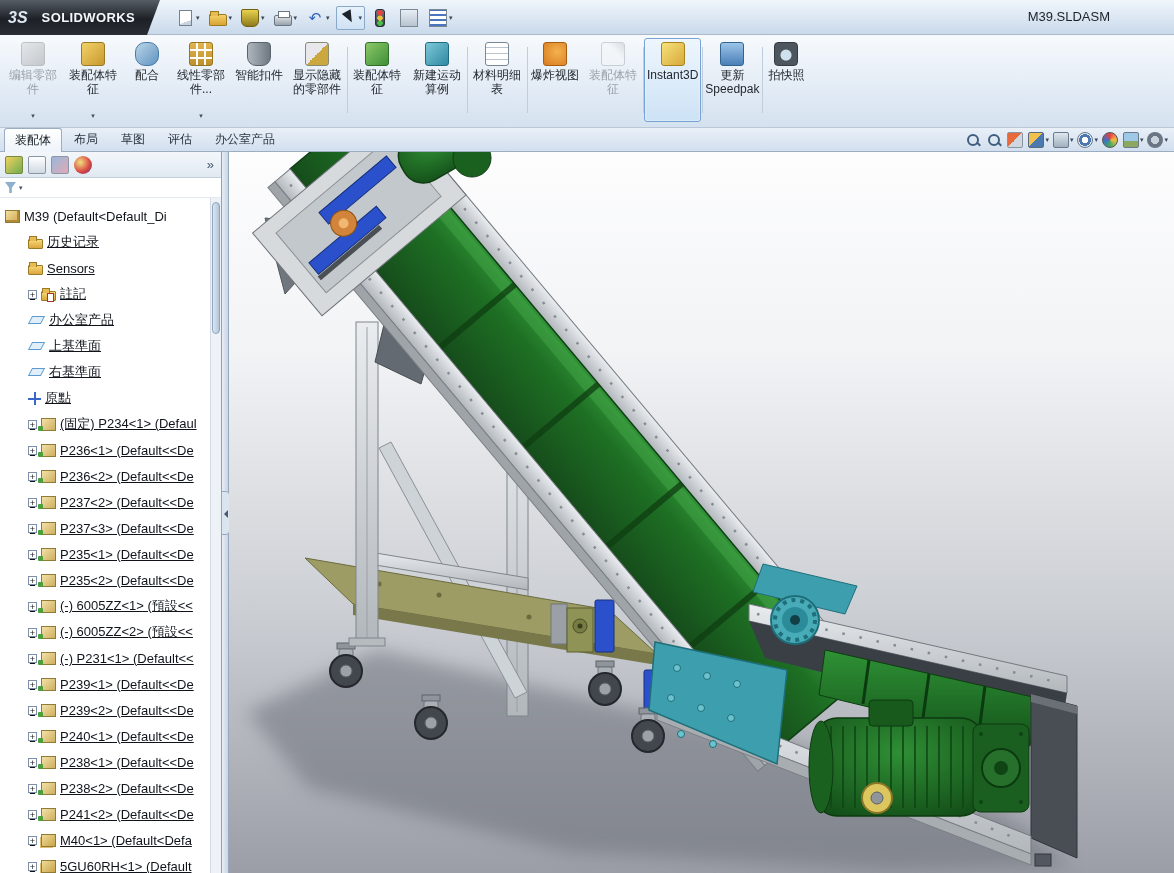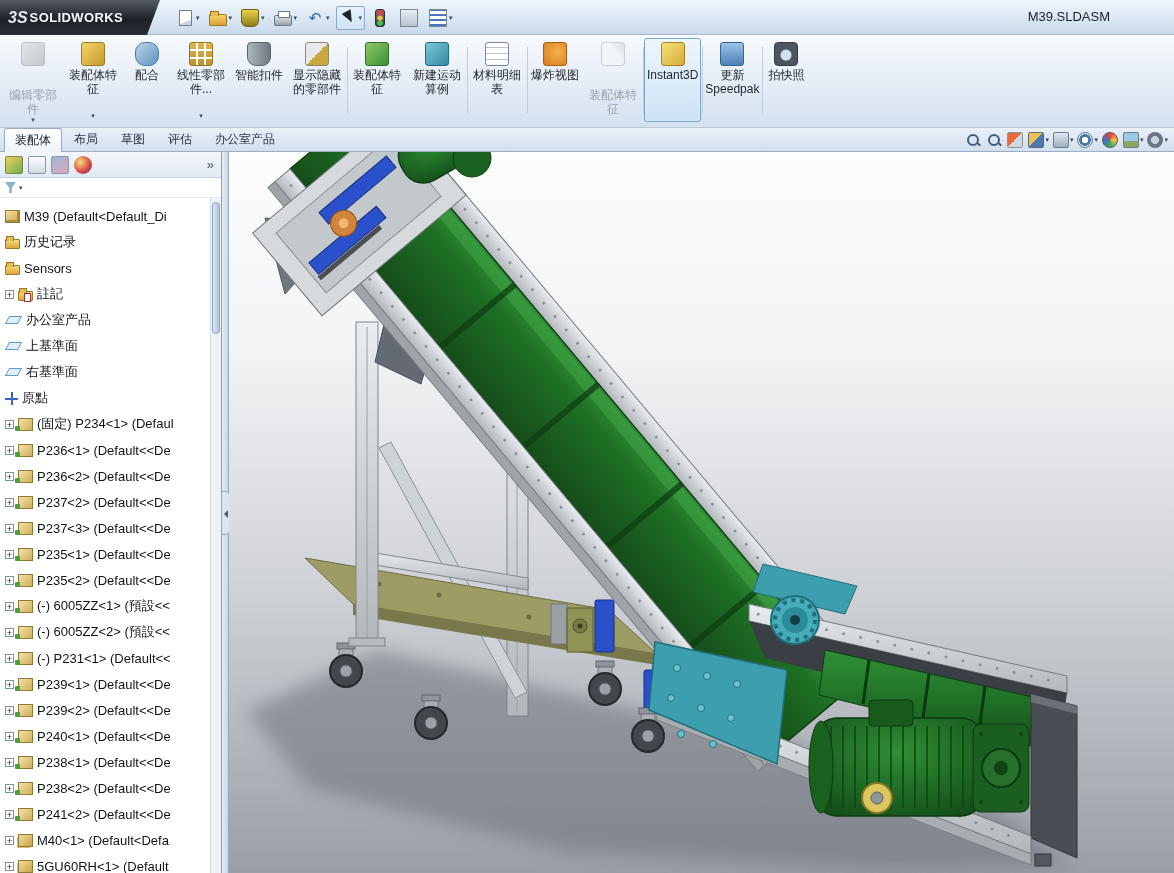--- a/index.html
+++ b/index.html
@@ -4,21 +4,21 @@
 <style>
   * { box-sizing: border-box; }
   html,body { margin:0; padding:0; width:1174px; height:873px; overflow:hidden;
     font-family:"Liberation Sans","DejaVu Sans",sans-serif; user-select:none; background:#d0dcea; }
 
   
   .titlebar { height:35px; background:linear-gradient(180deg,#f0f6fc,#c9d9ea); position:relative;
     border-bottom:1px solid #aab8c8; }
   .logo-block { position:absolute; left:0; top:0; height:35px; width:160px;
     background:linear-gradient(180deg,#565d66,#1d2026 55%,#2a2e35);
-    color:#fff; display:flex; align-items:center; gap:2px; padding-left:8px;
+    color:#fff; display:flex; align-items:center; gap:14px; padding-left:8px;
     clip-path:polygon(0 0,100% 0,calc(100% - 13px) 100%,0 100%); }
   .brand-mark { font-style:italic; font-weight:bold; font-size:16px; color:#dfe8f0; }
   .brand-name { font-weight:bold; font-size:13px; letter-spacing:.4px; color:#f4f8fb; }
   .qat { position:absolute; left:174px; top:4px; display:flex; align-items:center; height:27px; }
   .qat-item { display:flex; align-items:center; padding:1px 2px; margin-right:3px;
     border:1px solid transparent; border-radius:2px; height:24px; }
   .qat-item.active { border-color:#8aa8c8; background:linear-gradient(#e8f2fc,#cfe2f4); }
   .qcaret { font-size:7px; color:#3a4656; margin-left:2px; }
   .doc-title { position:absolute; right:64px; top:9px; font-size:13px; color:#1c2128; }
 
@@ -47,21 +47,21 @@
   .command-list-icon { background:repeating-linear-gradient(0deg,#4a76c0 0 2px,#fff 2px 5px); border:1px solid #7a8894; }
 
   
   .ribbon { height:93px; background:linear-gradient(180deg,#f7fafd,#e2ebf5 60%,#d4e1ef);
     border-bottom:1px solid #b9c7d8; display:flex; align-items:flex-start; padding:3px 2px 0 4px; }
   .rbtn { position:relative; display:flex; flex-direction:column; align-items:center;
     min-width:46px; max-width:58px; padding:3px 2px 1px; margin-right:2px; text-align:center;
     border:1px solid transparent; border-radius:3px; height:84px; }
   .rbtn.active { border-color:#76a3d4; background:linear-gradient(#eef6fd,#cde2f6); box-shadow:inset 0 0 2px #fff; }
   .rbtn.disabled .ric { opacity:.45; filter:grayscale(.8); }
-  .rbtn.disabled .rlabel { color:#9aa1a9;margin-top:20px; }
+  .rbtn.disabled .rlabel { color:#9aa1a9; }
   .rbtn.sep-after::after { content:""; position:absolute; right:-3px; top:8px; bottom:8px; width:1px; background:#c0cddd; }
   .ric { width:24px; height:24px; border-radius:3px; margin-bottom:2px; flex:0 0 auto; }
   .rlabel { font-size:12px; line-height:14px; color:#23282e; }
   .rcaret { font-size:7px; color:#44505e; margin-top:auto; }
 
   .edit-component-icon{background:linear-gradient(135deg,#cfd4d9,#8f979e);border:1px solid #7a828a}
   .insert-component-icon{background:linear-gradient(135deg,#f2d269,#c9992f);border:1px solid #9a7a22}
   .mate-icon{background:linear-gradient(135deg,#bcd6e8,#5e93c0);border:1px solid #4a7aa6;border-radius:10px}
   .linear-pattern-icon{background:repeating-linear-gradient(90deg,transparent 0 6px,#fff 6px 8px),
     repeating-linear-gradient(0deg,transparent 0 6px,#fff 6px 8px),
@@ -116,21 +116,21 @@
   .displaymanager-tab-icon{background:radial-gradient(circle at 35% 35%,#f0e080,#d84040 60%,#3858a8);border-radius:50%}
   .panel-collapse { margin-left:auto; font-size:13px; color:#44566a; padding-right:2px; }
   .filter-row { height:20px; display:flex; align-items:center; padding:0 5px; gap:3px; border-bottom:1px solid #e4eaf1; }
   .funnel { width:11px; height:11px; background:#8fb0cc;
     clip-path:polygon(0 0,100% 0,62% 52%,62% 100%,38% 100%,38% 52%); }
   .fcaret { font-size:7px; color:#44506a; }
 
   .tree { padding-top:5px; font-size:13px; color:#10141a; }
   .trow { height:26px; display:flex; align-items:center; gap:4px; padding-left:5px;
     white-space:nowrap; overflow:hidden; }
-  .trow.child { padding-left:5px; }
+  .trow.child { padding-left:28px;text-decoration:underline; }
   .expander { flex:0 0 auto; width:9px; height:9px; border:1px solid #7e90a8; background:#fff;
     font-size:9px; line-height:8px; text-align:center; color:#222; }
   .expander:empty { display:none; }
   .ti { flex:0 0 auto; width:15px; height:13px; position:relative; }
   .assembly-icon{background:linear-gradient(135deg,#f4e0a0,#cfa84e);border:1px solid #8f7a36;box-shadow:inset -2px -2px 0 #b08c3a}
   .history-folder-icon,.sensors-folder-icon,.annotations-folder-icon{
     background:linear-gradient(#f6d879,#dca63c);border:1px solid #9a7a24;height:10px;margin-top:3px;border-radius:1px}
   .history-folder-icon::before,.sensors-folder-icon::before,.annotations-folder-icon::before{
     content:"";position:absolute;top:-4px;left:0;width:6px;height:4px;background:#e8bc50;border:1px solid #9a7a24;border-bottom:none}
   .annotations-folder-icon::after{content:"";position:absolute;right:1px;top:1px;width:5px;height:7px;background:#fff;border:1px solid #a8342a}

